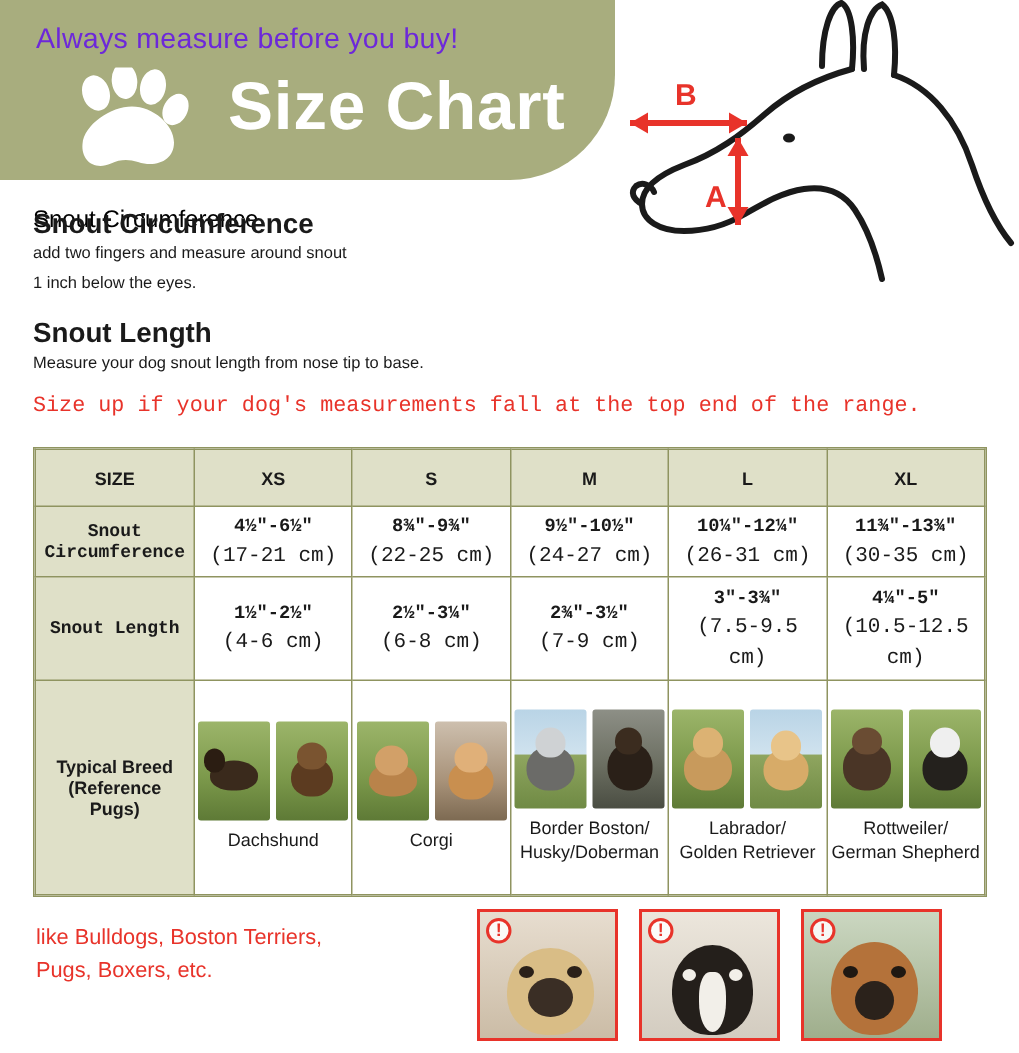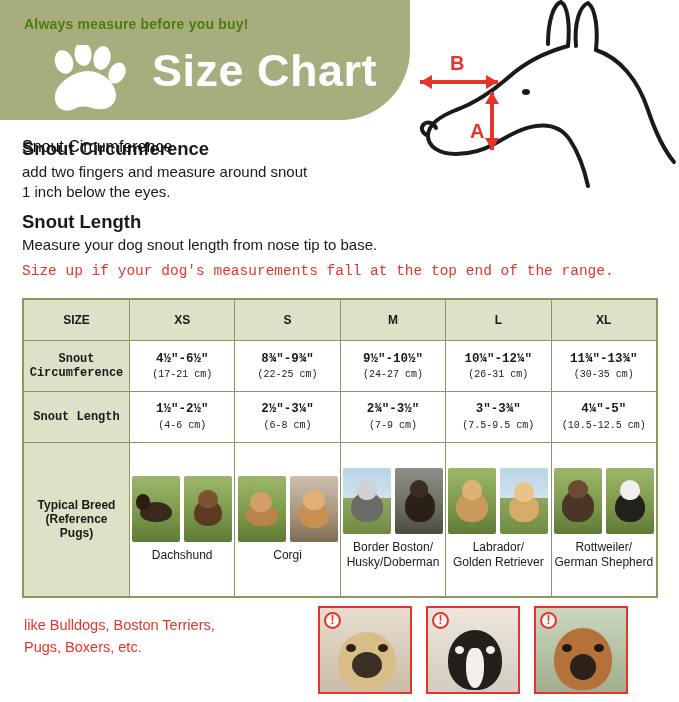--- a/index.html
+++ b/index.html
@@ -20,23 +20,23 @@
   .header-band {
     position: absolute;
     left: 0; top: 0;
     width: 410px; height: 120px;
     background: #a8ad7e;
     border-radius: 0 0 70px 0;
   }
   .header-title-small {
     position: absolute;
     left: 24px; top: 16px;
-    color: #4d7c0f;
-    font-size: 14px;
-    font-weight: bold;
+    color: #6d28d9;
+    font-size: 19px;
+    font-weight: normal;
     letter-spacing: 0.2px;
     white-space: nowrap;
   }
   .header-title-big {
     position: absolute;
     left: 152px; top: 48px;
     color: #ffffff;
     font-size: 45px;
     font-weight: bold;
     letter-spacing: 0.5px;
@@ -59,21 +59,21 @@
   
   .txt-block { position: absolute; left: 22px; }
   .h-bold {
     font-size: 18.5px;
     font-weight: bold;
     color: #1a1a1a;
     line-height: 1.15;
     white-space: nowrap;
   }
   .h-sub {
-    font-size: 15px;
+    font-size: 11px;
     color: #1a1a1a;
     line-height: 1.33;
   }
   .sizeup {
     position: absolute;
     left: 22px; top: 263px;
     font-size: 14.5px;
     color: #e8332a;
     white-space: nowrap;
     font-family: Liberation Mono, monospace;
@@ -107,21 +107,21 @@
     font-size: 12.5px;
     height: 36px;
   }
   .col-label {
     background: #dfe0c8;
     font-weight: bold;
     font-size: 12px;
     width: 106px;
   }
   .val-top { font-weight: bold; font-size: 12.5px; display: block; line-height: 1.5; }
-  .val-bot { font-size: 10px; display: block; line-height: 1.45; }
+  .val-bot { font-size: 14px; display: block; line-height: 1.45; }
   .row-meas td { height: 44px; font-family: Liberation Mono, monospace; }
   .row-breed td { height: 134px; }
   .breed-cell { vertical-align: top; padding-top: 8px; }
   .breed-photos {
     display: flex;
     gap: 4px;
     justify-content: center;
     align-items: flex-start;
   }
   .ph {

